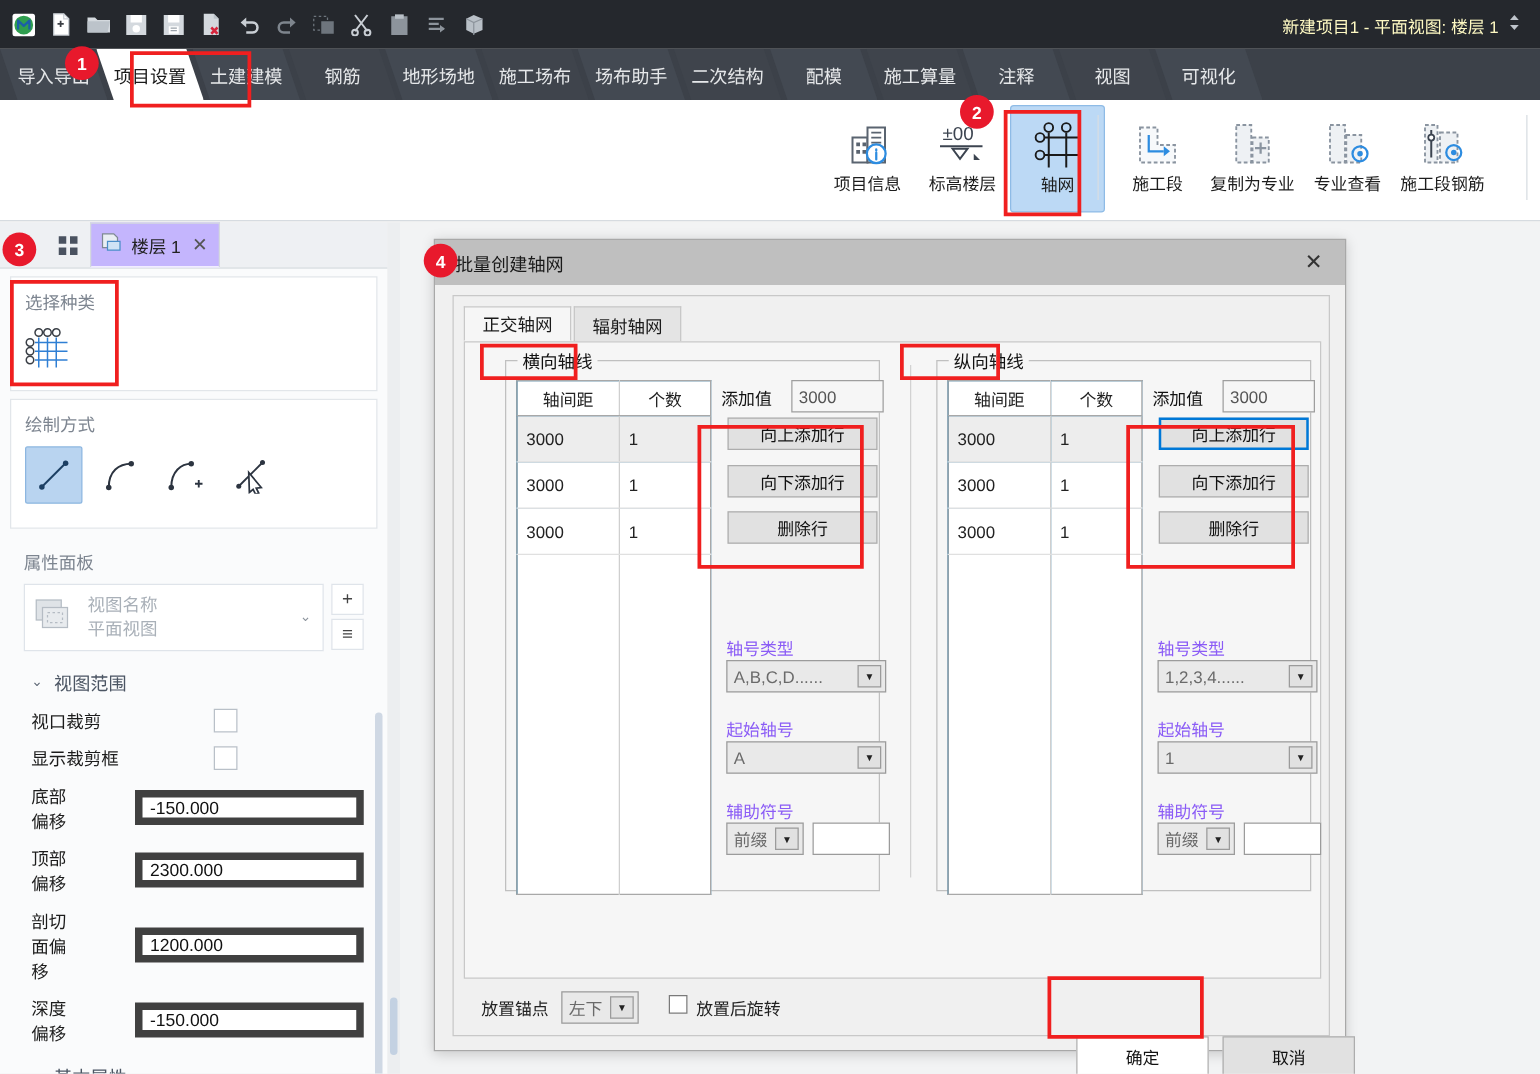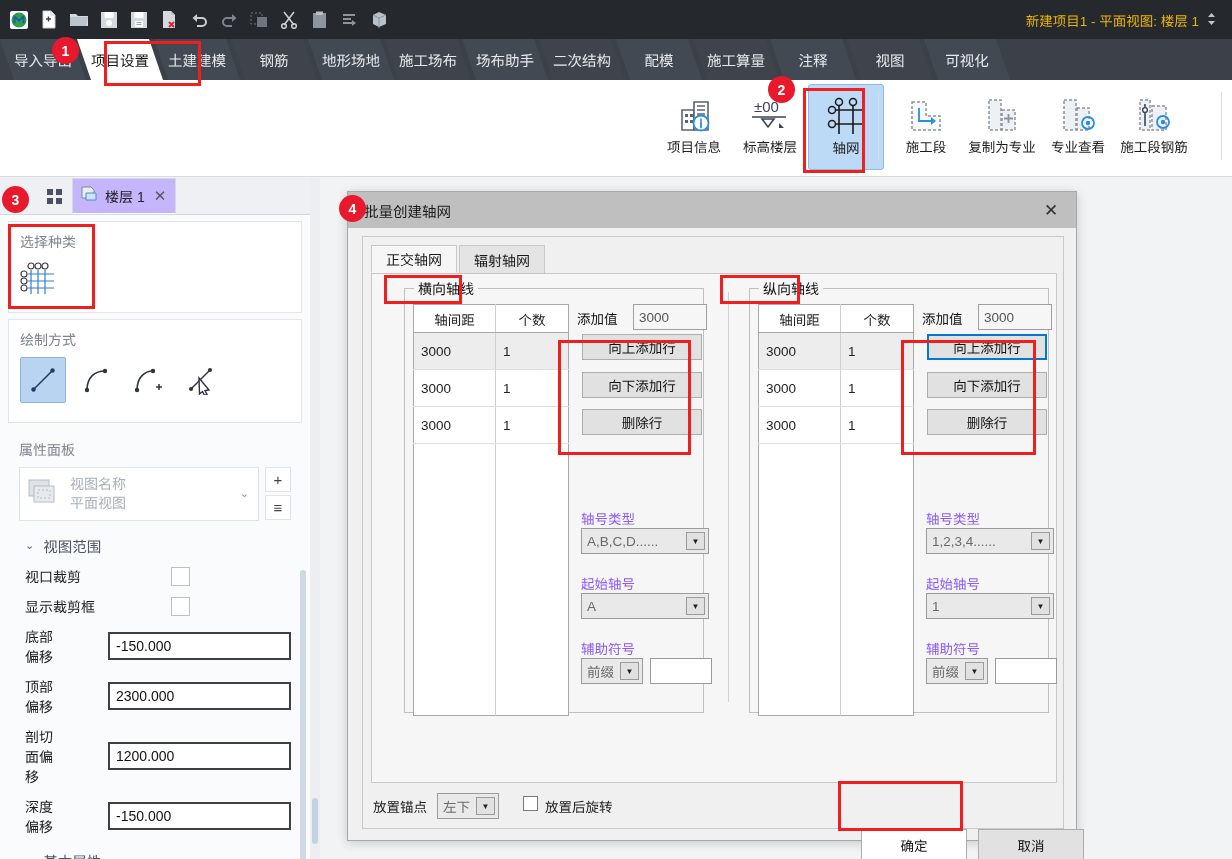--- a/index.html
+++ b/index.html
@@ -17,21 +17,21 @@
     position:absolute; left:0; top:0; width:1232px; height:39px;
     background:#25282d; display:flex; align-items:center;
   }
   .qat{ display:flex; align-items:center; gap:4px; padding-left:6px; }
   .qat-btn{
     width:26px; height:26px; display:flex; align-items:center; justify-content:center;
     cursor:pointer; border-radius:2px;
   }
   .title-right{
     margin-left:auto; display:flex; align-items:center; gap:8px;
-    padding-right:16px; color:#eab308; font-size:13.5px;
+    padding-right:16px; color:#fef9c3; font-size:13.5px;
   }
   .title-spin{ font-size:11px; color:#bfc4cb; line-height:1; }
 
   
   .ribbon-tabs{
     position:absolute; left:0; top:39px; width:1232px; height:41px;
     background:#3c4149; display:flex; align-items:flex-end;
   }
   .rtab{
     position:relative; height:41px; display:flex; align-items:center; justify-content:center;
@@ -123,21 +123,21 @@
     display:flex; align-items:center; gap:9px; color:#4b5563; font-size:14.5px;
     margin:14px 0 10px 6px; cursor:pointer;
   }
   .sec-head .cv{ font-size:11px; color:#5a6472; }
   .prow{ display:flex; align-items:center; margin:0 0 10px 6px;gap:48px; }
   .plabel{ width:98px; font-size:14px; color:#1c1c1c; }
   .pcheck{
     width:19px; height:19px; border:1px solid #b9c0c8; background:#fff; cursor:pointer;
   }
   .pinput{
-    width:183px; height:28px; border:2px solid #404040; background:#fff;
+    width:183px; height:28px; border:6px solid #404040; background:#fff;
     font-size:14px; padding:0 6px; font-family:inherit; color:#111;
   }
   .lp-scroll{
     position:absolute; right:4px; top:355px; width:6px; height:455px;
     background:#cfd8e4; border-radius:3px;
   }
   .left-split{
     position:absolute; left:310px; top:178px; width:10px; height:681px; background:#eceef0;
   }
   .left-split .grip{
@@ -767,21 +767,21 @@
 
         <div class="fld-label" style="left:177px; top:350px;">辅助符号</div>
         <div class="wincombo" style="left:177px; top:370px; width:62px;">
           <span>前缀</span>
           <span class="arrow">▼</span>
         </div>
         <input class="wintext" style="left: 246px; top: 370px; width: 62px;" value="">
       </div>
     </div>
 
-    <div style="position:absolute; left:10px; top:556px; display:flex; align-items:center; gap:10px;">
+    <div style="position:absolute; left:22px; top:556px; display:flex; align-items:center; gap:10px;">
       <span style="font-size:13.5px;">放置锚点</span>
       <span class="wincombo" style="position:relative; width:62px;">
         <span>左下</span>
         <span class="arrow">▼</span>
       </span>
       <span style="display:inline-flex; align-items:flex-start; gap:7px; margin-left:14px;">
         <span class="dlg-foot-chk"></span>
         <span style="font-size:13.5px;">放置后旋转</span>
       </span>
     </div>

